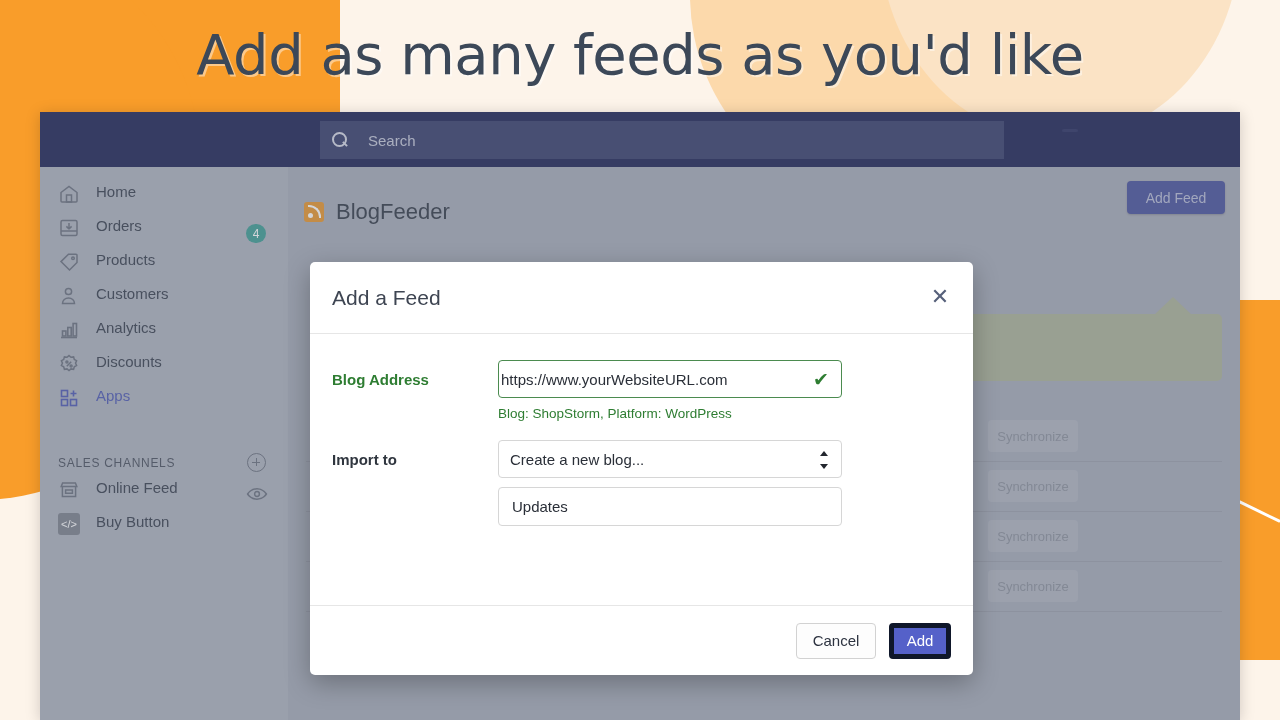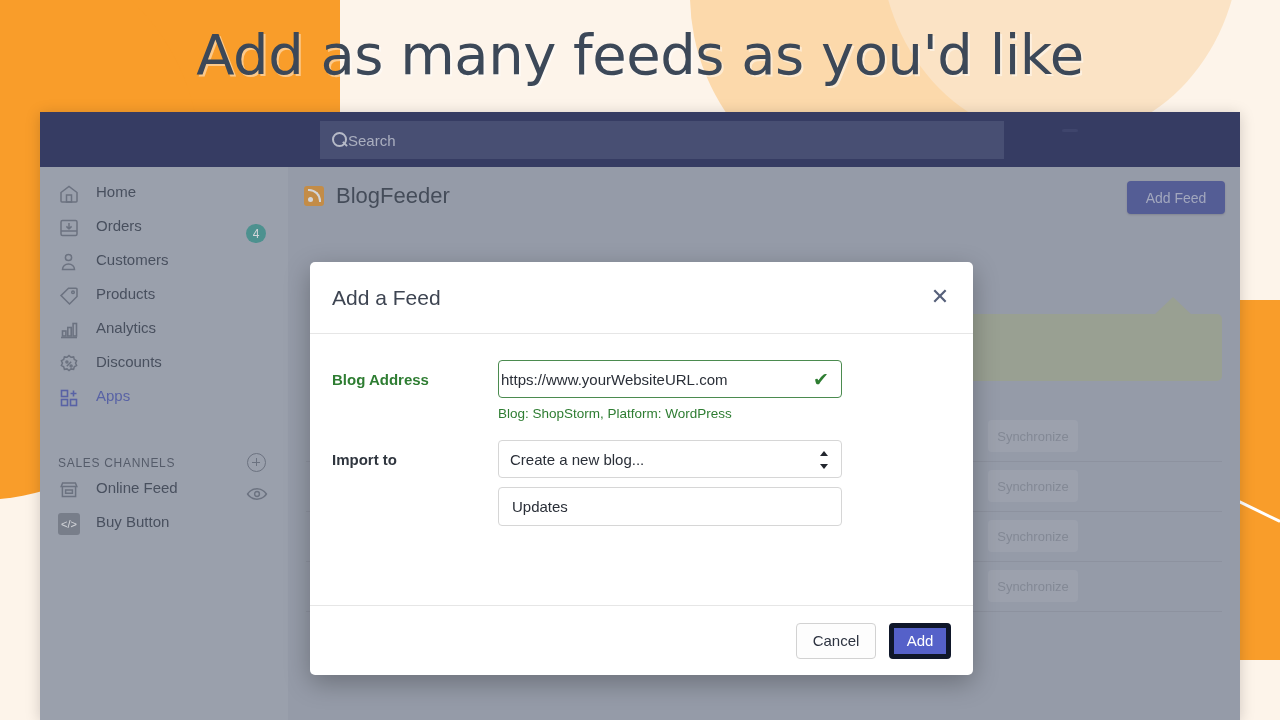--- a/index.html
+++ b/index.html
@@ -54,21 +54,21 @@
   }
 
   
   .topbar {
     position:absolute; left:0; top:0; width:1200px; height:55px;
     background:#1f2457;
   }
   .searchbox {
     position:absolute; left:280px; top:9px; width:684px; height:38px;
     background:#383f6e; border-radius:0; display:flex; align-items:center;
-    padding-left:12px; gap:0;
+    padding-left:12px; gap:20px;
   }
   .search-icon { width:16px; height:16px; position:relative; flex:0 0 auto; }
   .search-icon::before {
     content:""; position:absolute; left:0; top:0; width:11px; height:11px;
     border:2px solid #d6d9e6; border-radius:50%;
   }
   .search-icon::after {
     content:""; position:absolute; left:10px; top:11px; width:6px; height:2px;
     background:#d6d9e6; transform:rotate(45deg);
   }
@@ -117,21 +117,21 @@
     display:flex; align-items:center; justify-content:center;
     color:#fff; font-size:11px; flex:0 0 auto;
   }
 
   
   .main {
     position:absolute; left:248px; top:55px; width:952px; height:553px;
     background:#a7acb9;
   }
   .page-head {
-    position:absolute; left:0; top:0; width:952px; height:58px;
+    position:absolute; left:0; top:16px; width:952px; height:58px;
     display:flex; align-items:center; padding-left:16px; gap:12px;
   }
   .rss-icon { width:20px; height:20px; background:#e8972e; border-radius:3px; position:relative; }
   .rss-icon::before {
     content:""; position:absolute; left:4px; bottom:4px; width:5px; height:5px;
     background:#fff; border-radius:50%;
   }
   .rss-icon::after {
     content:""; position:absolute; left:4px; bottom:4px; width:11px; height:11px;
     border:2.3px solid #fff; border-left:none; border-bottom:none;
@@ -284,35 +284,35 @@
             <path d="M3 14h16"></path>
           </svg>
         </span>
         <span class="label">Orders</span>
         <span class="badge">4</span>
       </div>
 
       <div class="nav-item">
         <span class="nav-icon">
           <svg viewBox="0 0 22 22" fill="none" stroke="currentColor" stroke-width="1.5">
+            <path d="M10.5 3.2H18a1 1 0 0 1 1 1v7.3L11.5 19 3 10.6z"></path>
+            <circle cx="15" cy="7.3" r="1.3"></circle>
+          </svg>
+        </span>
+        <span class="label">Products</span>
+      </div>
+
+      <div class="nav-item">
+        <span class="nav-icon">
+          <svg viewBox="0 0 22 22" fill="none" stroke="currentColor" stroke-width="1.5">
             <circle cx="10.5" cy="6.5" r="3.1"></circle>
             <path d="M4.5 18.5c0-3.3 2.7-5.6 6-5.6s6 2.3 6 5.6z"></path>
           </svg>
         </span>
         <span class="label">Customers</span>
-      </div>
-
-      <div class="nav-item">
-        <span class="nav-icon">
-          <svg viewBox="0 0 22 22" fill="none" stroke="currentColor" stroke-width="1.5">
-            <path d="M10.5 3.2H18a1 1 0 0 1 1 1v7.3L11.5 19 3 10.6z"></path>
-            <circle cx="15" cy="7.3" r="1.3"></circle>
-          </svg>
-        </span>
-        <span class="label">Products</span>
       </div>
 
       <div class="nav-item">
         <span class="nav-icon">
           <svg viewBox="0 0 22 22" fill="none" stroke="currentColor" stroke-width="1.6">
             <path d="M3 18.5h16"></path>
             <rect x="4.5" y="12" width="3.4" height="5"></rect>
             <rect x="9.8" y="8.5" width="3.4" height="8.5"></rect>
             <rect x="15.1" y="4.5" width="3.4" height="12.5"></rect>
           </svg>

